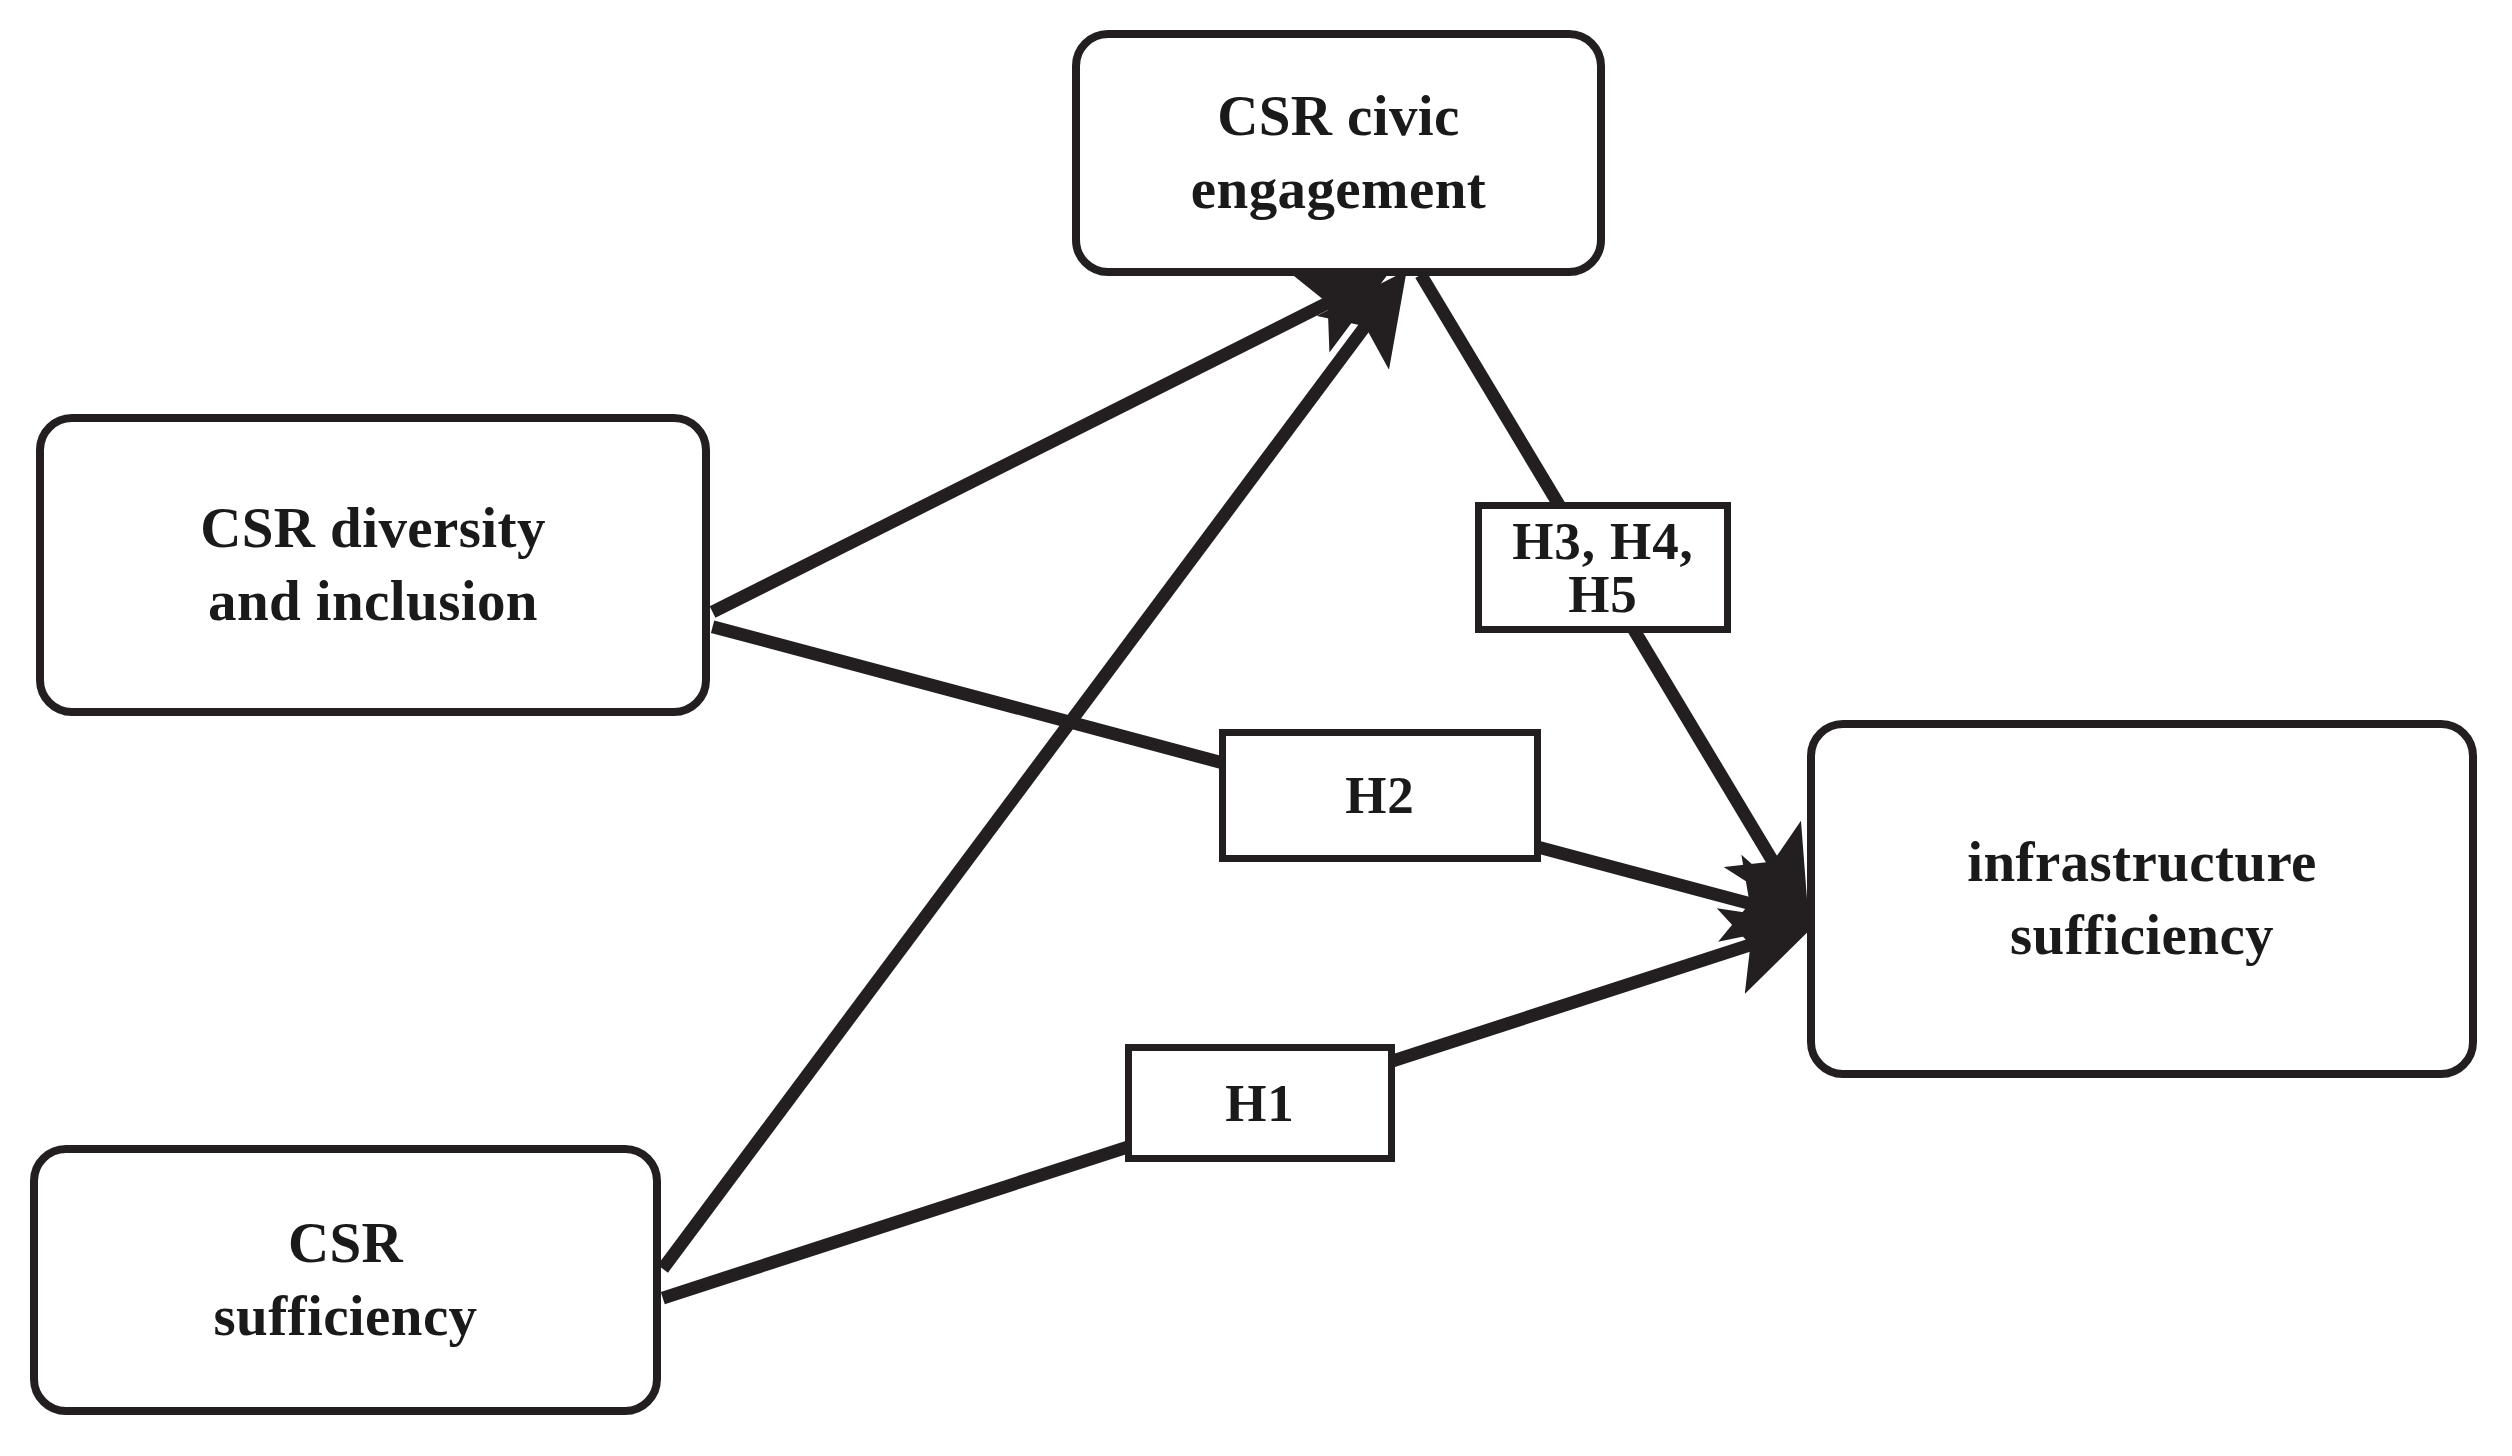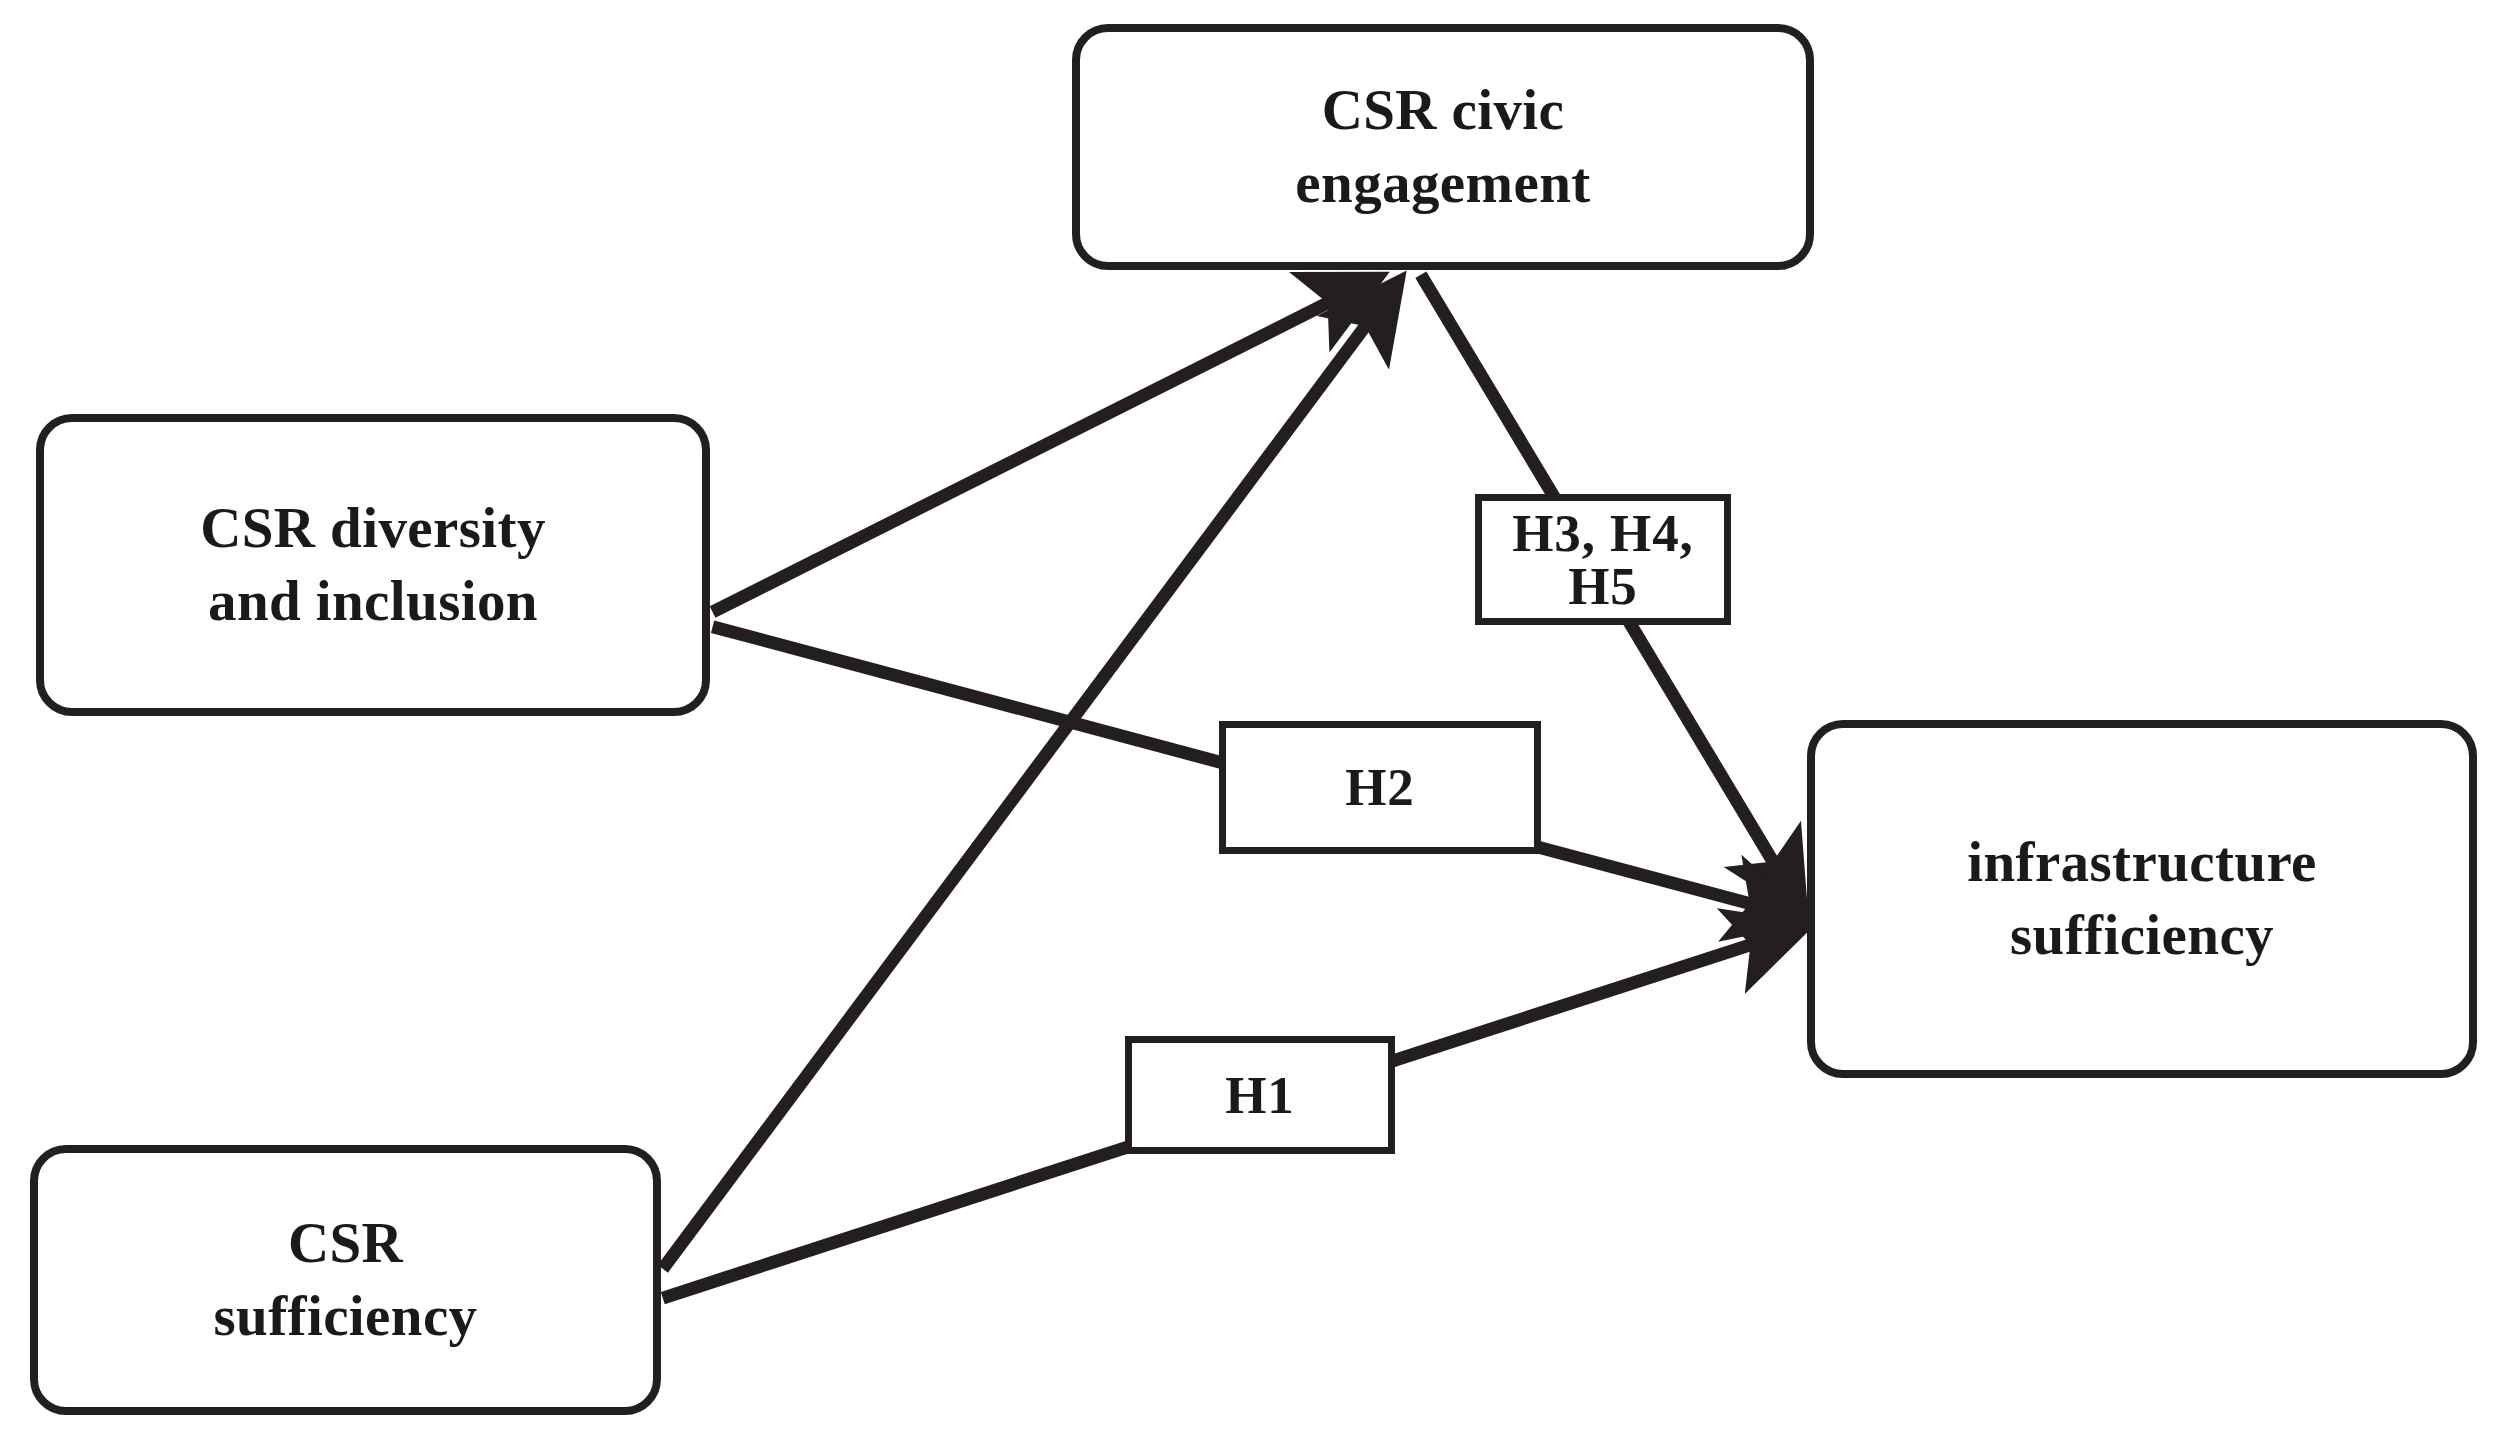--- a/index.html
+++ b/index.html
@@ -36,40 +36,41 @@
   .hyp-box {
     position: absolute;
     box-sizing: border-box;
     background: #ffffff;
     border: 7.7px solid #231f20;
     border-radius: 0;
     display: flex;
     align-items: center;
     justify-content: center;
     text-align: center;
+    margin-top: 8px;
   }
   .node-label {
     font-family: "Liberation Serif", "DejaVu Serif", serif;
     font-weight: bold;
     font-size: 57px;
     line-height: 1.28;
     color: #1a1a1a;
     white-space: pre-line;
     letter-spacing: 0.4px;
   }
   .hyp-label {
     font-family: "Liberation Serif", "DejaVu Serif", serif;
     font-weight: bold;
     font-size: 53px;
     line-height: 1;
     color: #1a1a1a;
     letter-spacing: 0.9px;
   }
   
-  #node-civic      { left: 1072px; top: 24px;   width: 742px;  height: 246px; }
+  #node-civic      { left: 1072px; top: 30px;   width: 533px;  height: 246px; }
   #node-diversity  { left: 36px;   top: 414px;  width: 674px;  height: 302px; }
   #node-expenditure{ left: 30px;   top: 1145px; width: 631px;  height: 270px; }
   #node-infra      { left: 1807px; top: 720px;  width: 670px;  height: 358px; }
   #hyp-h345        { left: 1475px; top: 494px;  width: 256px;  height: 131px; }
   #hyp-h2          { left: 1219px; top: 721px;  width: 322px;  height: 133px; }
   #hyp-h1          { left: 1125px; top: 1036px; width: 270px;  height: 118px; }
 </style>
 </head>
 <body>
 

